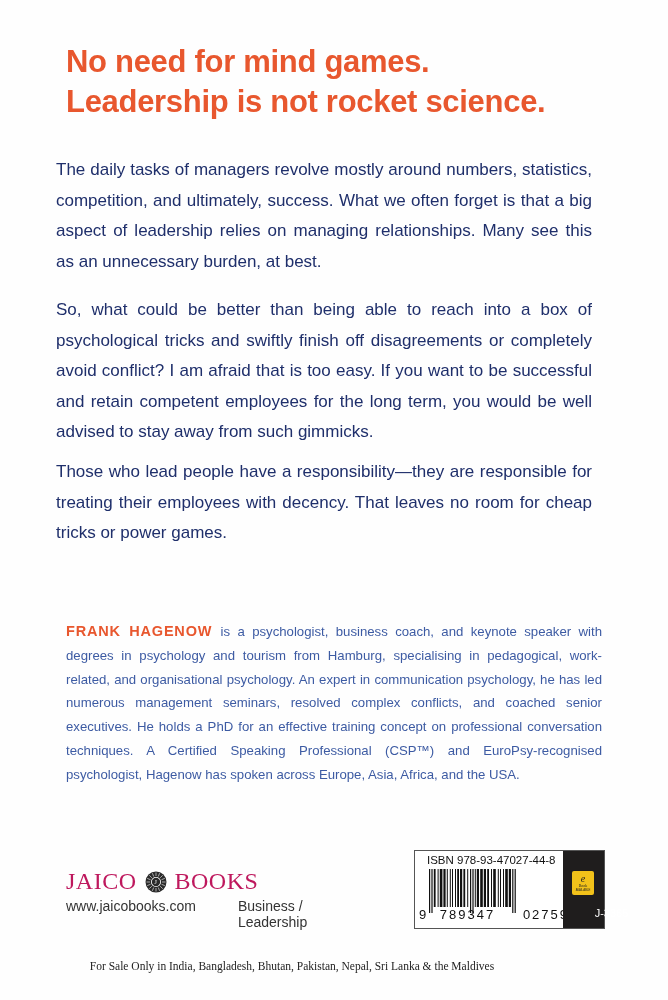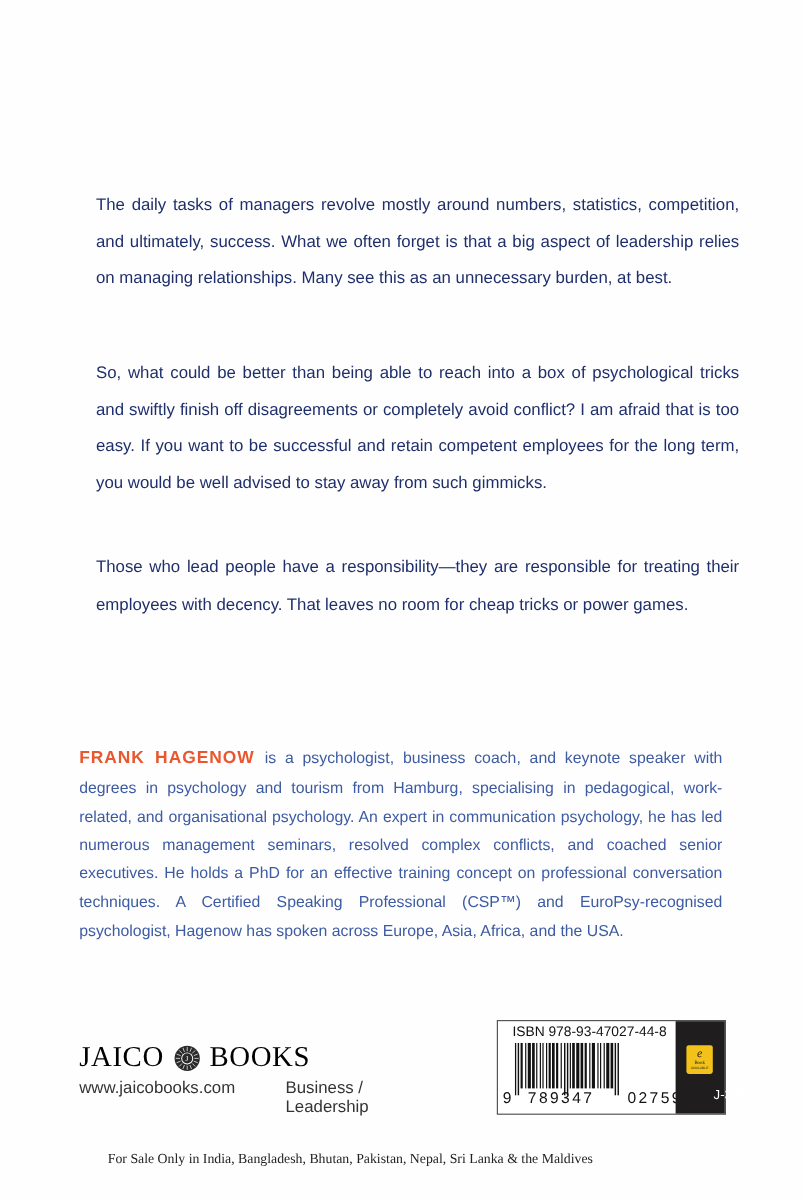--- a/index.html
+++ b/index.html
@@ -7,41 +7,41 @@
     .page { position: absolute; left: 0; top: 0; width: 668px; height: 1000px; background: #fefefe; }
 
     .headline {
       position: absolute; left: 66px; top: 42px; width: 560px;
       font-family: "Liberation Sans", sans-serif; font-weight: bold;
       color: #e8572e; font-size: 31px; line-height: 40px; letter-spacing: -0.3px;
     }
     .headline div { white-space: nowrap; }
 
     .body-text {
-      position: absolute; left: 80px; width: 536px;
+      position: absolute; left: 56px; width: 536px;
       font-family: "Liberation Sans", sans-serif;
-      color: #1f2f6b; font-size: 14px; line-height: 30.5px;
+      color: #1f2f6b; font-size: 17px; line-height: 30.5px;
       text-align: justify; text-align-last: left;
     }
     .body-text p { margin: 0 0 17px 0; }
     .p1 { top: 155px; }
     .p2 { top: 295px; }
     .p3 { top: 457px; }
 
     .bio {
       position: absolute; left: 66px; top: 620px; width: 536px;
       font-family: "Liberation Sans", sans-serif;
       color: #3d5ba3; font-size: 13.2px; line-height: 23.8px;
       text-align: justify; text-align-last: left;
     }
     .bio .author { color: #e8572e; font-weight: bold; font-size: 14.5px; letter-spacing: 0.8px; margin-right: 1px; }
 
     .publisher { position: absolute; left: 66px; top: 868px; width: 240px; }
     .pub-name {
-      font-family: "Liberation Serif", serif; font-size: 24px; color: #000000;
+      font-family: "Liberation Serif", serif; font-size: 24px; color: #be185d;
       display: flex; align-items: center; gap: 8px; letter-spacing: 0.5px;
     }
     .pub-logo { width: 22px; height: 22px; display: inline-block; }
     .pub-meta {
       display: flex; gap: 42px; margin-top: 3px;
       font-family: "Liberation Sans", sans-serif; font-size: 14px; color: #333;
     }
 
     .barcode-box {
       position: absolute; left: 414px; top: 850px; width: 189px; height: 77px;
@@ -78,20 +78,24 @@
     .sale-note {
       position: absolute; left: 0; top: 960px; width: 584px; text-align: center;
       font-family: Liberation Serif, serif; font-size: 11.5px; color: #222;
     }
   </style>
 </head>
 <body>
 
 <div class="page">
 
+  <div class="headline">
+    <div>No need for mind games.</div>
+    <div>Leadership is not rocket science.</div>
+  </div>
 
   <div class="body-text p1">
     <p>The daily tasks of managers revolve mostly around numbers, statistics, competition, and ultimately, success. What we often forget is that a big aspect of leadership relies on managing relationships. Many see this as an unnecessary burden, at best.</p>
   </div>
   <div class="body-text p2">
     <p>So, what could be better than being able to reach into a box of psychological tricks and swiftly finish off disagreements or completely avoid conflict? I am afraid that is too easy. If you want to be successful and retain competent employees for the long term, you would be well advised to stay away from such gimmicks.</p>
   </div>
   <div class="body-text p3">
     <p>Those who lead people have a responsibility—they are responsible for treating their employees with decency. That leaves no room for cheap tricks or power games.</p>
   </div>

